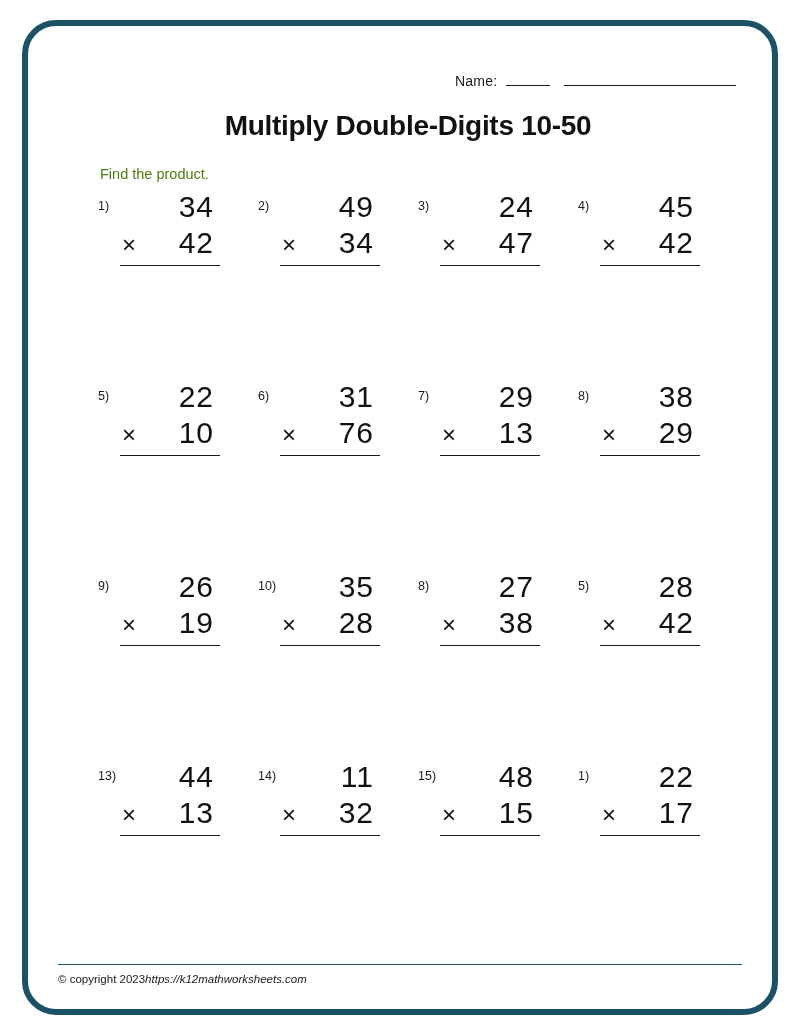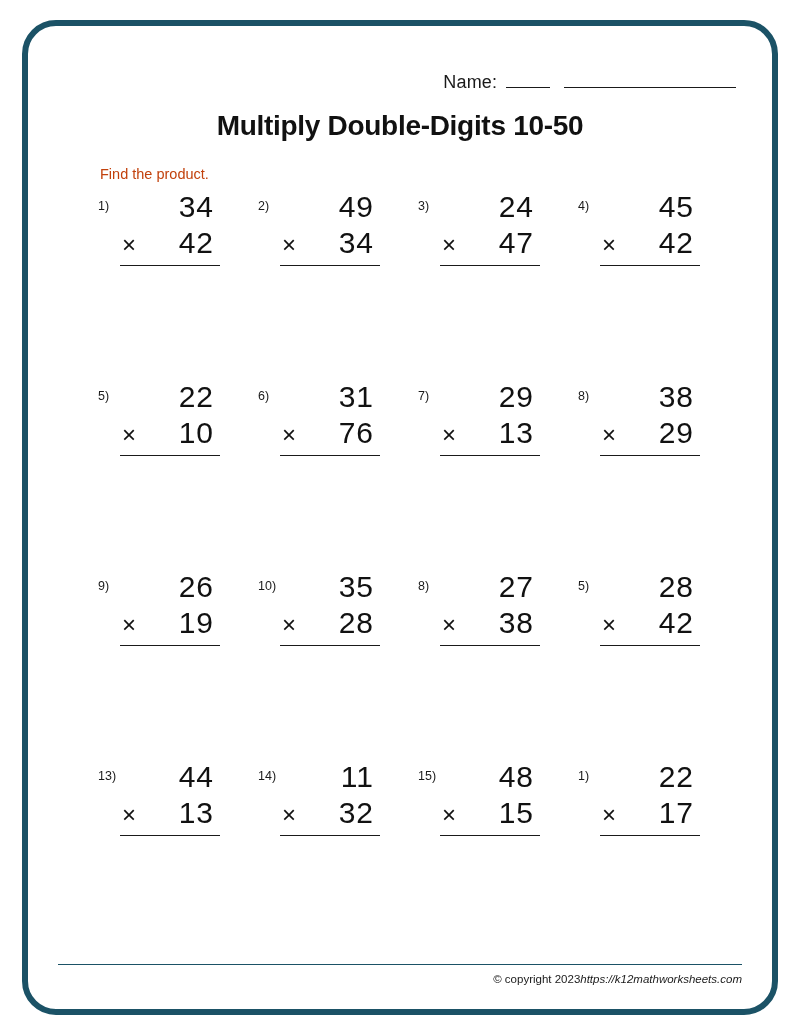--- a/index.html
+++ b/index.html
@@ -34,53 +34,53 @@
   .name-row {
     position: absolute;
     right: 36px;
     top: 46px;
     font-size: 15px;
     color: #1a1a1a;
     letter-spacing: 0.2px;
     white-space: nowrap;
   }
   .name-label {
-    font-size: 18px;
+    font-size: 14px;
     text-align: right;
   }
   .name-line {
     display: inline-block;
     width: 172px;
     border-bottom: 1.6px solid #1a1a1a;
     margin-left: 6px;
     height: 13px;
     vertical-align: baseline;
   }
   .name-line.short {
     width: 44px;
     margin-left: 4px;
     margin-right: 4px;
   }
   .title {
     position: absolute;
     top: 84px;
-    left: 0;
+    left: 8px;
     width: 100%;
     text-align: center;
     font-size: 28px;
     font-weight: bold;
     color: #111111;
     letter-spacing: -0.3px;
   }
   .instruction {
     position: absolute;
     left: 72px;
     top: 140px;
     font-size: 14.5px;
-    color: #c2410c;
+    color: #4d7c0f;
   }
   .grid {
     position: absolute;
     left: 58px;
     top: 165px;
     width: 640px;
     display: grid;
     grid-template-columns: repeat(4, 160px);
     grid-template-rows: repeat(4, 190px);
   }
@@ -131,21 +131,21 @@
     width: 100px;
   }
   .footer {
     position: absolute;
     left: 30px;
     right: 30px;
     bottom: 24px;
     border-top: 1.6px solid #1b5266;
     padding-top: 8px;
     display: flex;
-    justify-content: flex-end;
+    justify-content: flex-start;
     align-items: center;
     font-size: 11.5px;
     color: #1a1a1a;
   }
   .footer-center {
     flex: 1;
     text-align: center;
   }
   .footer-right {
     text-align: right;

